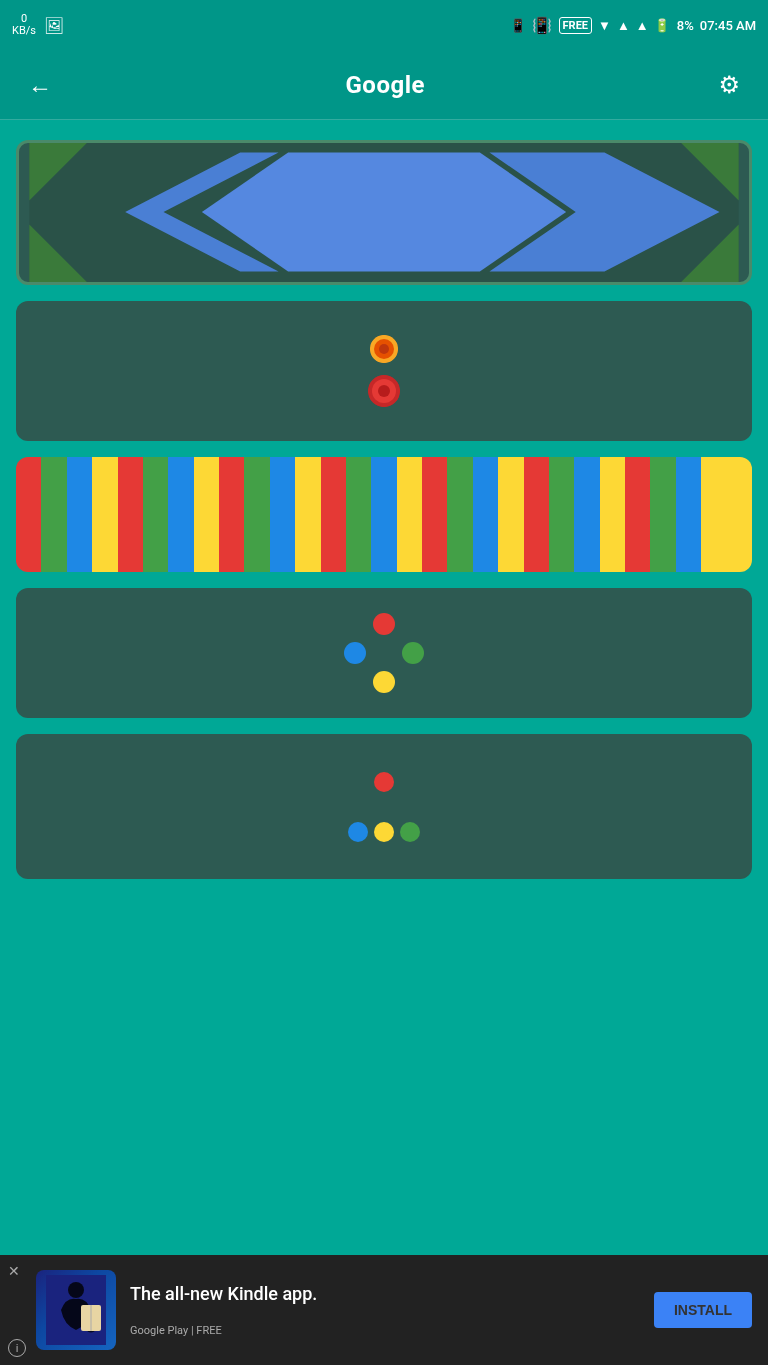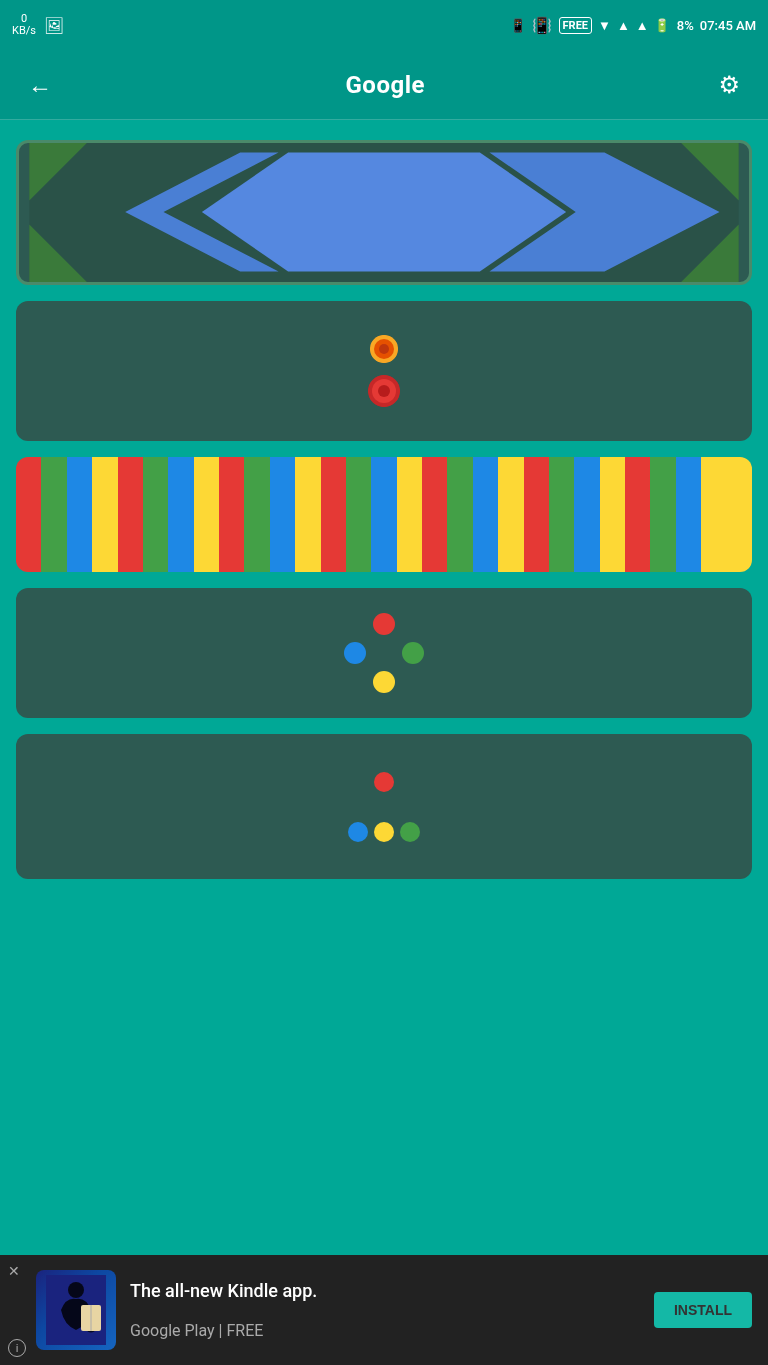--- a/index.html
+++ b/index.html
@@ -209,24 +209,24 @@
       flex: 1;
     }
     .ad-title {
       color: white;
       font-size: 18px;
       font-weight: 500;
       margin-bottom: 20px;
     }
     .ad-subtitle {
       color: #aaa;
-      font-size: 16px;
+      font-size: 11px;
     }
     .ad-install-btn {
-      background: #14b8a6;
+      background: #3b82f6;
       color: #333;
       border: none;
       padding: 10px 20px;
       font-size: 14px;
       font-weight: bold;
       border-radius: 4px;
       cursor: pointer;
       white-space: nowrap;
     }
 

